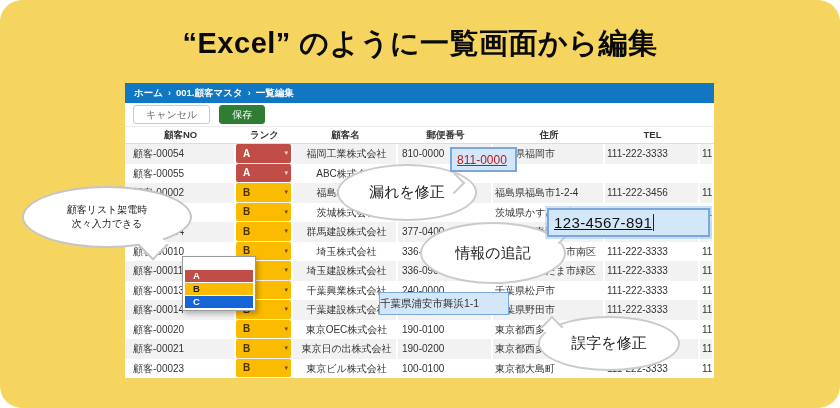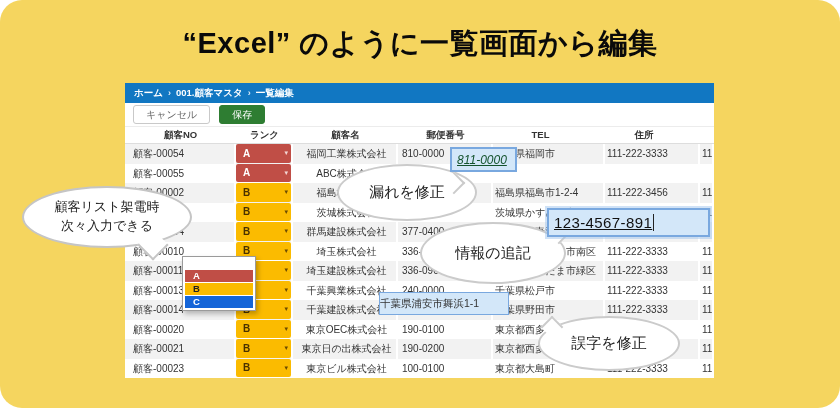--- a/index.html
+++ b/index.html
@@ -28,21 +28,21 @@
   .cell.w1{padding:0;}
 
   .rank{height:18.5px;margin-bottom:1px;display:flex;align-items:center;padding-left:7px;font-size:10px;font-weight:bold;position:relative;border-radius:2px;box-sizing:border-box;}
   .rank-A{background:var(--rank_a,#C04E46);color:#fff;}
   .rank-B{background:var(--rank_b,#FBBB00);color:#4a3200;}
   .chev{position:absolute;right:3px;top:50%;transform:translateY(-52%);font-size:7px;}
   .rank-A .chev{color:#f3d7d5;}.rank-B .chev{color:#6b4b00;}
 
   .editbox{position:absolute;background:var(--edit_bg,#D3E7F9);border:2px solid var(--edit_border,#79A8DF);z-index:6;display:flex;align-items:center;box-sizing:border-box;white-space:nowrap;overflow:hidden;}
   #zipEdit{left:325px;top:64px;width:67px;height:25px;font-size:12px;padding-left:5px;}
-  #zipEdit .ed{ text-decoration:underline;color:#14532d;font-style:italic;}
+  #zipEdit .ed{ text-decoration:underline;color:#b91c1c;}
   #telEdit{left:422px;top:125px;width:163px;height:29px;font-size:15px;padding-left:5px;box-shadow:0 0 0 2px rgba(150,190,235,.45);}
   #telEdit .ed{text-decoration:underline;color:#111;letter-spacing:.4px;}
   .caret{width:1px;height:17px;background:#222;margin-left:1px;}
   #addrEdit{left:254px;top:209px;width:130px;height:23px;font-size:10.5px;border-width:1px;color:#333;}
 
   .dropdown{position:absolute;left:57px;top:173px;width:74px;height:55px;background:#fff;border:1px solid #9a9a9a;box-shadow:2px 3px 5px rgba(0,0,0,.25);z-index:7;padding:2px;box-sizing:border-box;}
   .opt{height:12px;line-height:12px;font-size:9.5px;font-weight:bold;padding-left:8px;margin-bottom:1px;}
   .opt-blank{height:10px;background:#fff;}
   .opt-A{background:var(--rank_a,#C04E46);color:#fff;}
   .opt-B{background:var(--rank_b,#FBBB00);color:#222;}
@@ -52,21 +52,21 @@
   #bubbleOmission{left:212px;top:81px;width:140px;height:57px;}
   #bubbleAddInfo{left:295px;top:139px;width:146px;height:62px;}
   #bubbleTypo{left:413px;top:233px;width:142px;height:55px;}
   .tail{position:absolute;width:14px;height:14px;background:#fff;transform:rotate(45deg);z-index:5;}
   .tail-tr{border-top:2px solid #cbcbcb;border-right:2px solid #cbcbcb;}
   .tail-tl{border-top:2px solid #cbcbcb;border-left:2px solid #cbcbcb;}
   #tail1{left:321px;top:92px;}
   #tail2{left:426px;top:142px;}
   #tail3{left:419px;top:236px;}
 
-  .callout{position:absolute;left:22px;top:186px;width:170px;height:62px;background:#fff;border:2px solid #c5c5c5;border-radius:50%;z-index:8;display:flex;flex-direction:column;align-items:center;justify-content:center;font-size:13px;line-height:1.45;color:#222;box-sizing:border-box;}
+  .callout{position:absolute;left:22px;top:186px;width:170px;height:62px;background:#fff;border:2px solid #c5c5c5;border-radius:50%;z-index:8;display:flex;flex-direction:column;align-items:center;justify-content:center;font-size:10px;line-height:1.45;color:#222;box-sizing:border-box;}
   .callout-tail{position:absolute;left:142px;top:234px;width:20px;height:20px;background:#fff;transform:rotate(45deg);border-right:2px solid #c5c5c5;border-bottom:2px solid #c5c5c5;z-index:8;}
 </style>
 </head>
 <body>
 
 <div class="page">
   <div class="card"></div>
   <div class="title">“Excel” のように一覧画面から編集</div>
 
   <div class="app">
@@ -81,22 +81,22 @@
     <div class="toolbar">
       <button class="btn btn-cancel">キャンセル</button>
       <button class="btn btn-save">保存</button>
     </div>
 
     <div class="thead" id="thead">
         <div class="hcell w0">顧客NO</div>
         <div class="hcell w1">ランク</div>
         <div class="hcell w2">顧客名</div>
         <div class="hcell w3">郵便番号</div>
+        <div class="hcell w4">住所</div>
         <div class="hcell w5">TEL</div>
-        <div class="hcell w4">住所</div>
         <div class="hcell w6"></div>
       </div>
     <div class="tbody" id="tbody">
         <div class="trow">
           <div class="cell w0">顧客-00054</div>
           <div class="cell w1">
             <div class="rank rank-A">
               <span>A</span>
               <span class="chev">▾</span>
             </div>

